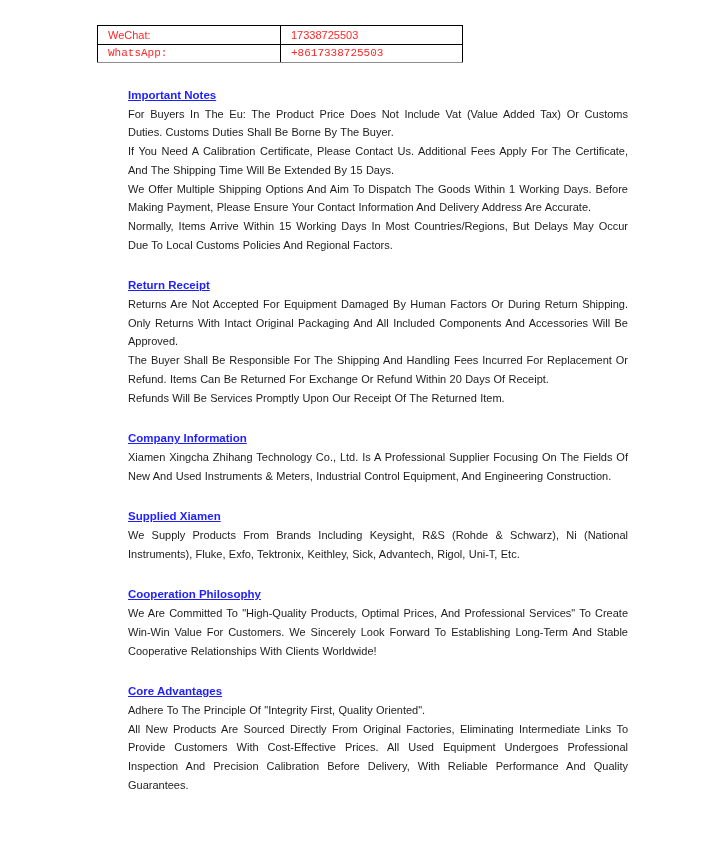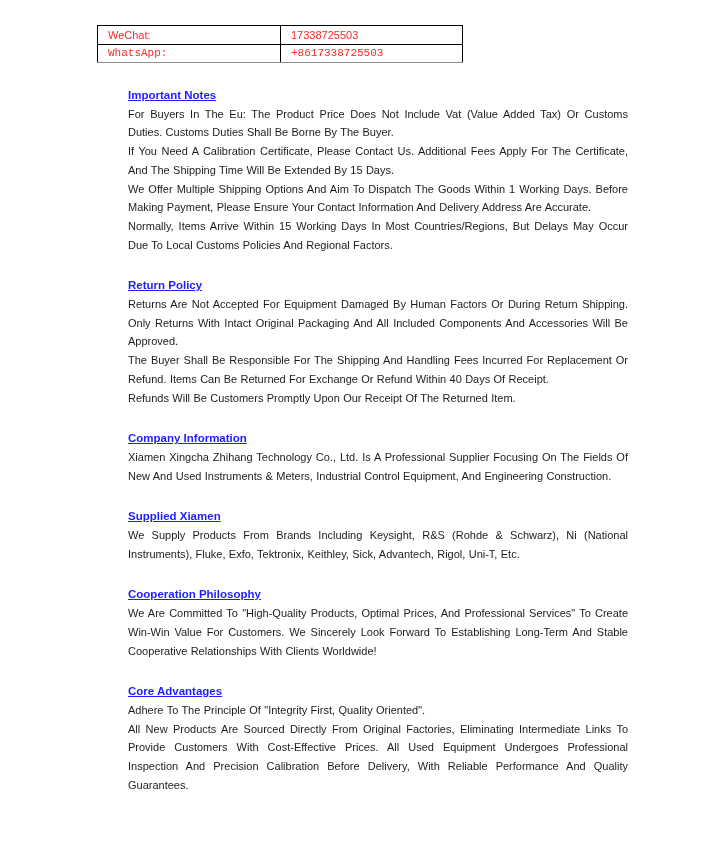--- a/index.html
+++ b/index.html
@@ -92,24 +92,24 @@
 
     <div class="section">
       <h3 class="section-heading">Important Notes</h3>
       <p class="paragraph">For Buyers In The Eu: The Product Price Does Not Include Vat (Value Added Tax) Or Customs Duties. Customs Duties Shall Be Borne By The Buyer.</p>
       <p class="paragraph">If You Need A Calibration Certificate, Please Contact Us. Additional Fees Apply For The Certificate, And The Shipping Time Will Be Extended By 15 Days.</p>
       <p class="paragraph">We Offer Multiple Shipping Options And Aim To Dispatch The Goods Within 1 Working Days. Before Making Payment, Please Ensure Your Contact Information And Delivery Address Are Accurate.</p>
       <p class="paragraph">Normally, Items Arrive Within 15 Working Days In Most Countries/Regions, But Delays May Occur Due To Local Customs Policies And Regional Factors.</p>
     </div>
 
     <div class="section">
-      <h3 class="section-heading">Return Policy</h3>
+      <h3 class="section-heading">Return Receipt</h3>
       <p class="paragraph">Returns Are Not Accepted For Equipment Damaged By Human Factors Or During Return Shipping. Only Returns With Intact Original Packaging And All Included Components And Accessories Will Be Approved.</p>
-      <p class="paragraph">The Buyer Shall Be Responsible For The Shipping And Handling Fees Incurred For Replacement Or Refund. Items Can Be Returned For Exchange Or Refund Within 40 Days Of Receipt.</p>
-      <p class="paragraph">Refunds Will Be Customers Promptly Upon Our Receipt Of The Returned Item.</p>
+      <p class="paragraph">The Buyer Shall Be Responsible For The Shipping And Handling Fees Incurred For Replacement Or Refund. Items Can Be Returned For Exchange Or Refund Within 20 Days Of Receipt.</p>
+      <p class="paragraph">Refunds Will Be Services Promptly Upon Our Receipt Of The Returned Item.</p>
     </div>
 
     <div class="section">
       <h3 class="section-heading">Company Information</h3>
       <p class="paragraph">Xiamen Xingcha Zhihang Technology Co., Ltd. Is A Professional Supplier Focusing On The Fields Of New And Used Instruments &amp; Meters, Industrial Control Equipment, And Engineering Construction.</p>
     </div>
 
     <div class="section">
       <h3 class="section-heading">Supplied Xiamen</h3>
       <p class="paragraph">We Supply Products From Brands Including Keysight, R&amp;S (Rohde &amp; Schwarz), Ni (National Instruments), Fluke, Exfo, Tektronix, Keithley, Sick, Advantech, Rigol, Uni-T, Etc.</p>

